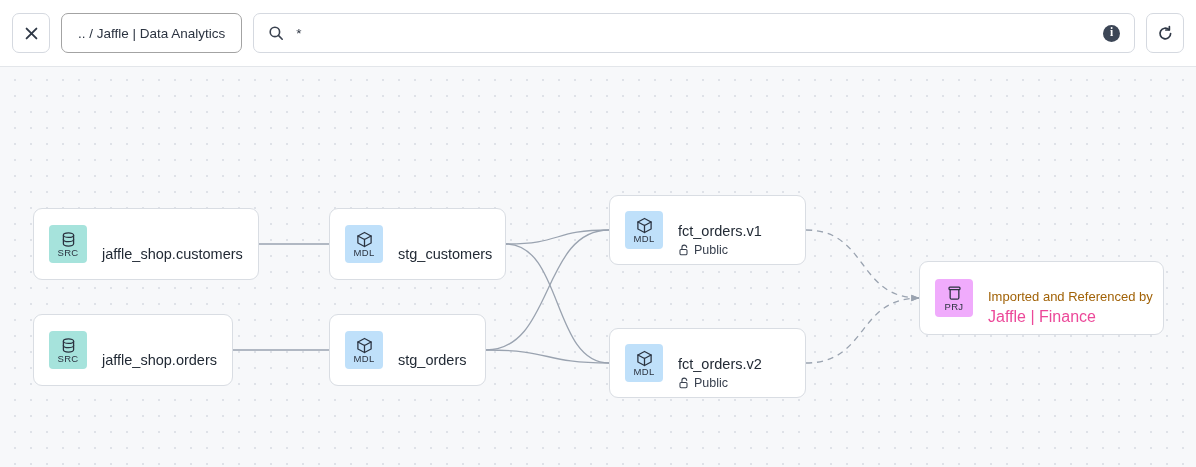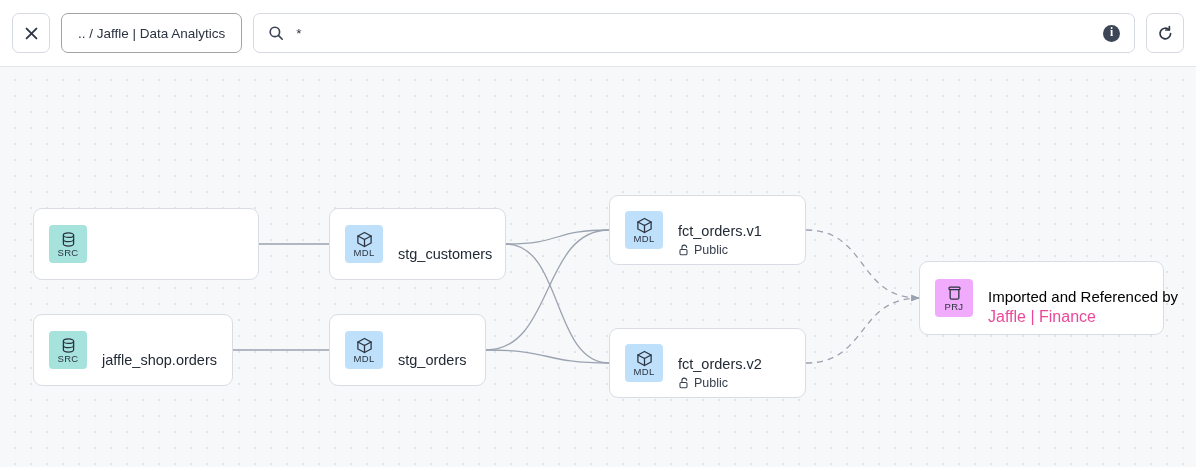--- a/index.html
+++ b/index.html
@@ -178,22 +178,22 @@
     display: flex;
     align-items: center;
     gap: 4px;
     font-size: 12.5px;
     color: #39414f;
     line-height: 17px;
     margin-top: 1px;
   }
   .node-sub svg { display: block; flex: 0 0 auto; }
   .node-over {
-    font-size: 15px;
-    color: #000000;
+    font-size: 13px;
+    color: #a16207;
     line-height: 16px;
     white-space: nowrap;
   }
   .node-main {
     font-size: 16px;
     color: #ec4899;
     white-space: nowrap;
     line-height: 21px;
     margin-top: 1px;
   }
@@ -259,20 +259,23 @@
     <div id="node-layer">
         <div class="node" style="left: 33px; top: 141px; width: 226px; height: 72px;">
           <div class="badge src">
             <svg width="17" height="17" viewBox="0 0 18 18" fill="none" stroke="currentColor" stroke-width="1.35" stroke-linecap="round" stroke-linejoin="round">
               <ellipse cx="9" cy="4.4" rx="5.4" ry="2.3"></ellipse>
               <path d="M3.6 4.4v9.2c0 1.27 2.42 2.3 5.4 2.3s5.4-1.03 5.4-2.3V4.4"></path>
               <path d="M3.6 9c0 1.27 2.42 2.3 5.4 2.3s5.4-1.03 5.4-2.3"></path>
             </svg>
             <span class="code">SRC</span>
           </div>
+          <div class="node-body">
+            <div class="node-title">jaffle_shop.customers</div>
+          </div>
         </div>
         <div class="node" style="left: 329px; top: 141px; width: 177px; height: 72px;">
           <div class="badge mdl">
             <svg width="17" height="17" viewBox="0 0 18 18" fill="none" stroke="currentColor" stroke-width="1.35" stroke-linecap="round" stroke-linejoin="round">
               <path d="M9 1.6 16 5.3v7.4L9 16.4 2 12.7V5.3z"></path>
               <path d="M2 5.3 9 9l7-3.7M9 9v7.4"></path>
             </svg>
             <span class="code">MDL</span>
           </div>
           <div class="node-body">

